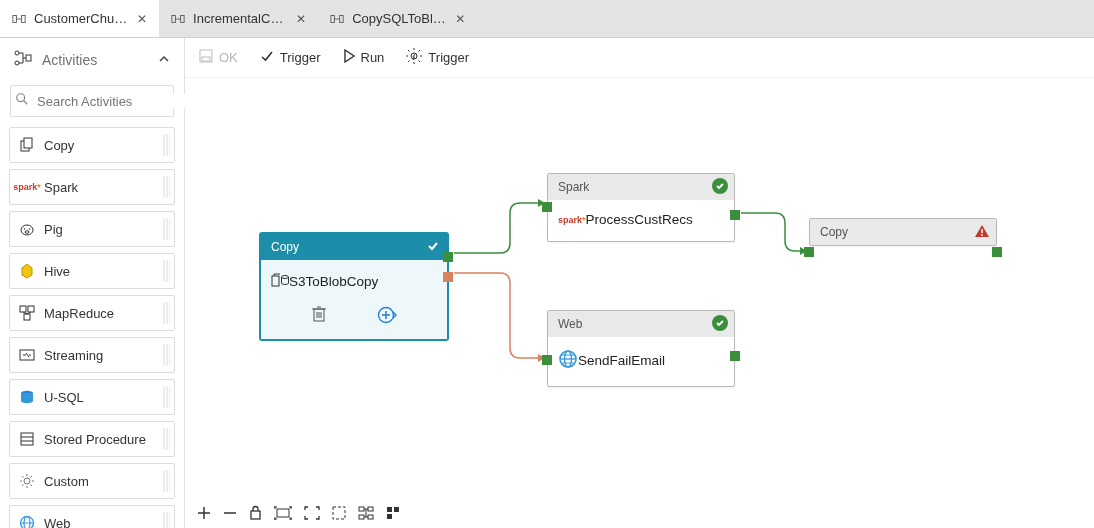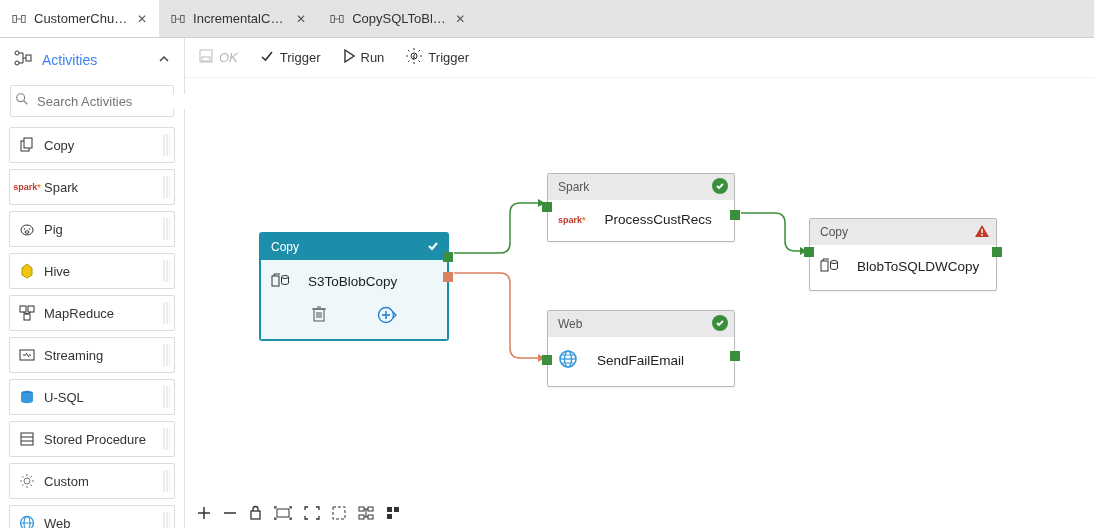--- a/index.html
+++ b/index.html
@@ -12,46 +12,46 @@
   .tab.active { background: #fff; }
   .tab .tab-label { white-space: nowrap; overflow: hidden; text-overflow: ellipsis; max-width: 95px; }
   .tab .close { font-size: 12px; color: #555; }
   .tab-icon svg { width: 14px; height: 14px; display: block; }
 
   
   .body { flex: 1; display: flex; min-height: 0; }
 
   
   .sidebar { width: 185px; border-right: 1px solid #e0e0e0; display: flex; flex-direction: column; background: #fff; }
-  .side-header { display: flex; align-items: center; gap: 10px; padding: 12px 14px; font-size: 14px; color: #3b82f6; }
+  .side-header { display: flex; align-items: center; gap: 10px; padding: 12px 14px; font-size: 14px; color: #737373; }
   .side-header .chev { margin-left: auto; font-size: 14px; color: #444; }
   .side-search { margin: 4px 10px 10px 10px; border: 1px solid #dcdcdc; border-radius: 2px; display: flex; align-items: center; padding: 6px 4px; gap: 8px; }
   .side-search input { border: none; outline: none; font-size: 13px; flex: 1; color: #555; }
   .side-search .sicon svg { width: 14px; height: 14px; }
   .activity-list { display: flex; flex-direction: column; gap: 6px; padding: 0 9px; }
   .activity-item { display: flex; align-items: center; border: 1px solid #dcdcdc; border-radius: 2px; height: 36px; padding: 0 8px 0 8px; font-size: 13px; color: #333; cursor: grab; position: relative; }
   .activity-item .aicon { width: 18px; height: 18px; margin-right: 8px; display: flex; align-items: center; justify-content: center; }
   .activity-item .grip { position: absolute; right: 1px; top: 1px; bottom: 1px; width: 14px; display: flex; align-items: center; justify-content: center; }
   .activity-item .grip svg { opacity: .35; }
 
   
   .main { flex: 1; display: flex; flex-direction: column; min-width: 0; }
   .toolbar { height: 40px; display: flex; align-items: center; gap: 22px; padding: 0 14px; font-size: 13px; color: #333; border-bottom: 1px solid #f0f0f0; }
   .toolbar .btn { display: flex; align-items: center; gap: 6px; cursor: pointer; }
-  .toolbar .btn.disabled { color: #b5b5b5; font-style: italic; }
+  .toolbar .btn.disabled { color: #b5b5b5; }
   .canvas-wrap { flex: 1; position: relative; overflow: hidden; }
   .canvas { position: absolute; inset: 0; }
   .footer-tools { position: absolute; left: 12px; bottom: 8px; display: flex; align-items: center; gap: 12px; color: #444; font-size: 15px; }
   .footer-tools .tool { cursor: pointer; display: flex; }
 
   
   .node { position: absolute; width: 188px; border: 1px solid #b9b9b9; border-radius: 2px; background: #fff; box-shadow: 0 1px 2px rgba(0,0,0,.05); }
   .node .nhead { height: 26px; background: #e9e9e9; display: flex; align-items: center; padding: 0 10px; font-size: 12px; color: #555; position: relative; }
   .node .nhead .status { position: absolute; right: 6px; top: 4px; }
-  .node .nbody { padding: 12px 10px 14px 10px; display: flex; align-items: center; gap: 19px; font-size: 13.5px; color: #222; }
+  .node .nbody { padding: 12px 10px 14px 10px; display: flex; align-items: center; gap: 0; font-size: 13.5px; color: #222; }
   .node.selected { border-color: #1c8ea9; box-shadow: 0 0 0 1px #1c8ea9; }
   .node.selected .nhead { background: #1c8ea9; color: #fff; }
   .node.selected .nbody { background: #eef7f9; }
   .node .nfoot { display: flex; justify-content: center; gap: 50px; padding: 0 10px 10px 10px; background: #eef7f9; }
   .status-ok { width: 16px; height: 16px; border-radius: 50%; background: #3b8e3b; display: flex; align-items: center; justify-content: center; }
   .status-ok svg { stroke: #fff; }
   .status-warn svg { fill: #c0392b; }
 
   .port { position: absolute; width: 10px; height: 10px; background: #3b8e3b; }
   .port.orange { background: #d9825f; }
@@ -433,29 +433,20 @@
 
           <div class="node" style="left:624px; top:140px;">
             <div class="nhead">
               <span>Copy</span>
               <span class="status status-warn"><svg width="16" height="16" viewBox="0 0 16 16">
                     <path d="M8 2 L15 14 H1 Z"></path>
                     <line x1="8" y1="6" x2="8" y2="10" stroke="#fff" stroke-width="1.5"></line>
                     <circle cx="8" cy="12" r="0.9" fill="#fff"></circle>
                   </svg></span>
             </div>
-            <div class="nbody">
-              <span><svg width="18" height="16" viewBox="0 0 18 16">
-                    <rect x="1" y="4" width="7" height="10" fill="none" stroke="#333"></rect>
-                    <path d="M3 4 V2 H9" fill="none" stroke="#333"></path>
-                    <ellipse cx="14" cy="5" rx="3.5" ry="1.5" fill="none" stroke="#333"></ellipse>
-                    <path d="M10.5 5 V11 A3.5 1.5 0 0 0 17.5 11 V5" fill="none" stroke="#333"></path>
-                  </svg></span>
-              <span>BlobToSQLDWCopy</span>
-            </div>
             <span class="port left" style="top:28px;"></span>
             <span class="port right" style="top:28px;"></span>
           </div>
         </div>
 
         <div class="footer-tools">
           <span class="tool">
               <svg width="14" height="14" viewBox="0 0 14 14">
                 <line x1="7" y1="1" x2="7" y2="13" stroke="#333" stroke-width="1.5"></line>
                 <line x1="1" y1="7" x2="13" y2="7" stroke="#333" stroke-width="1.5"></line>

